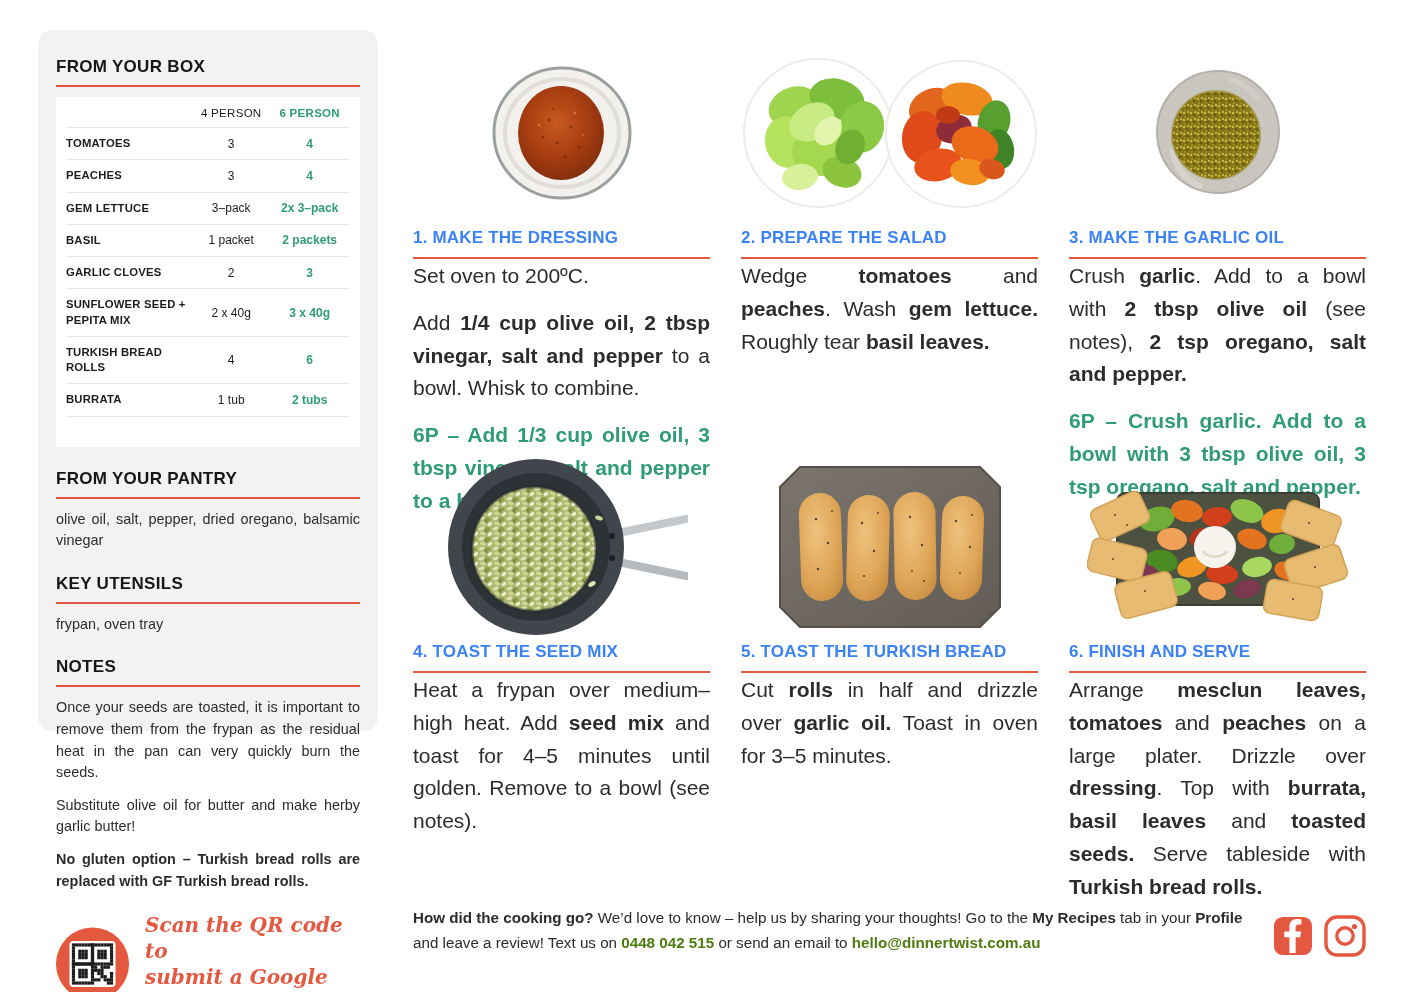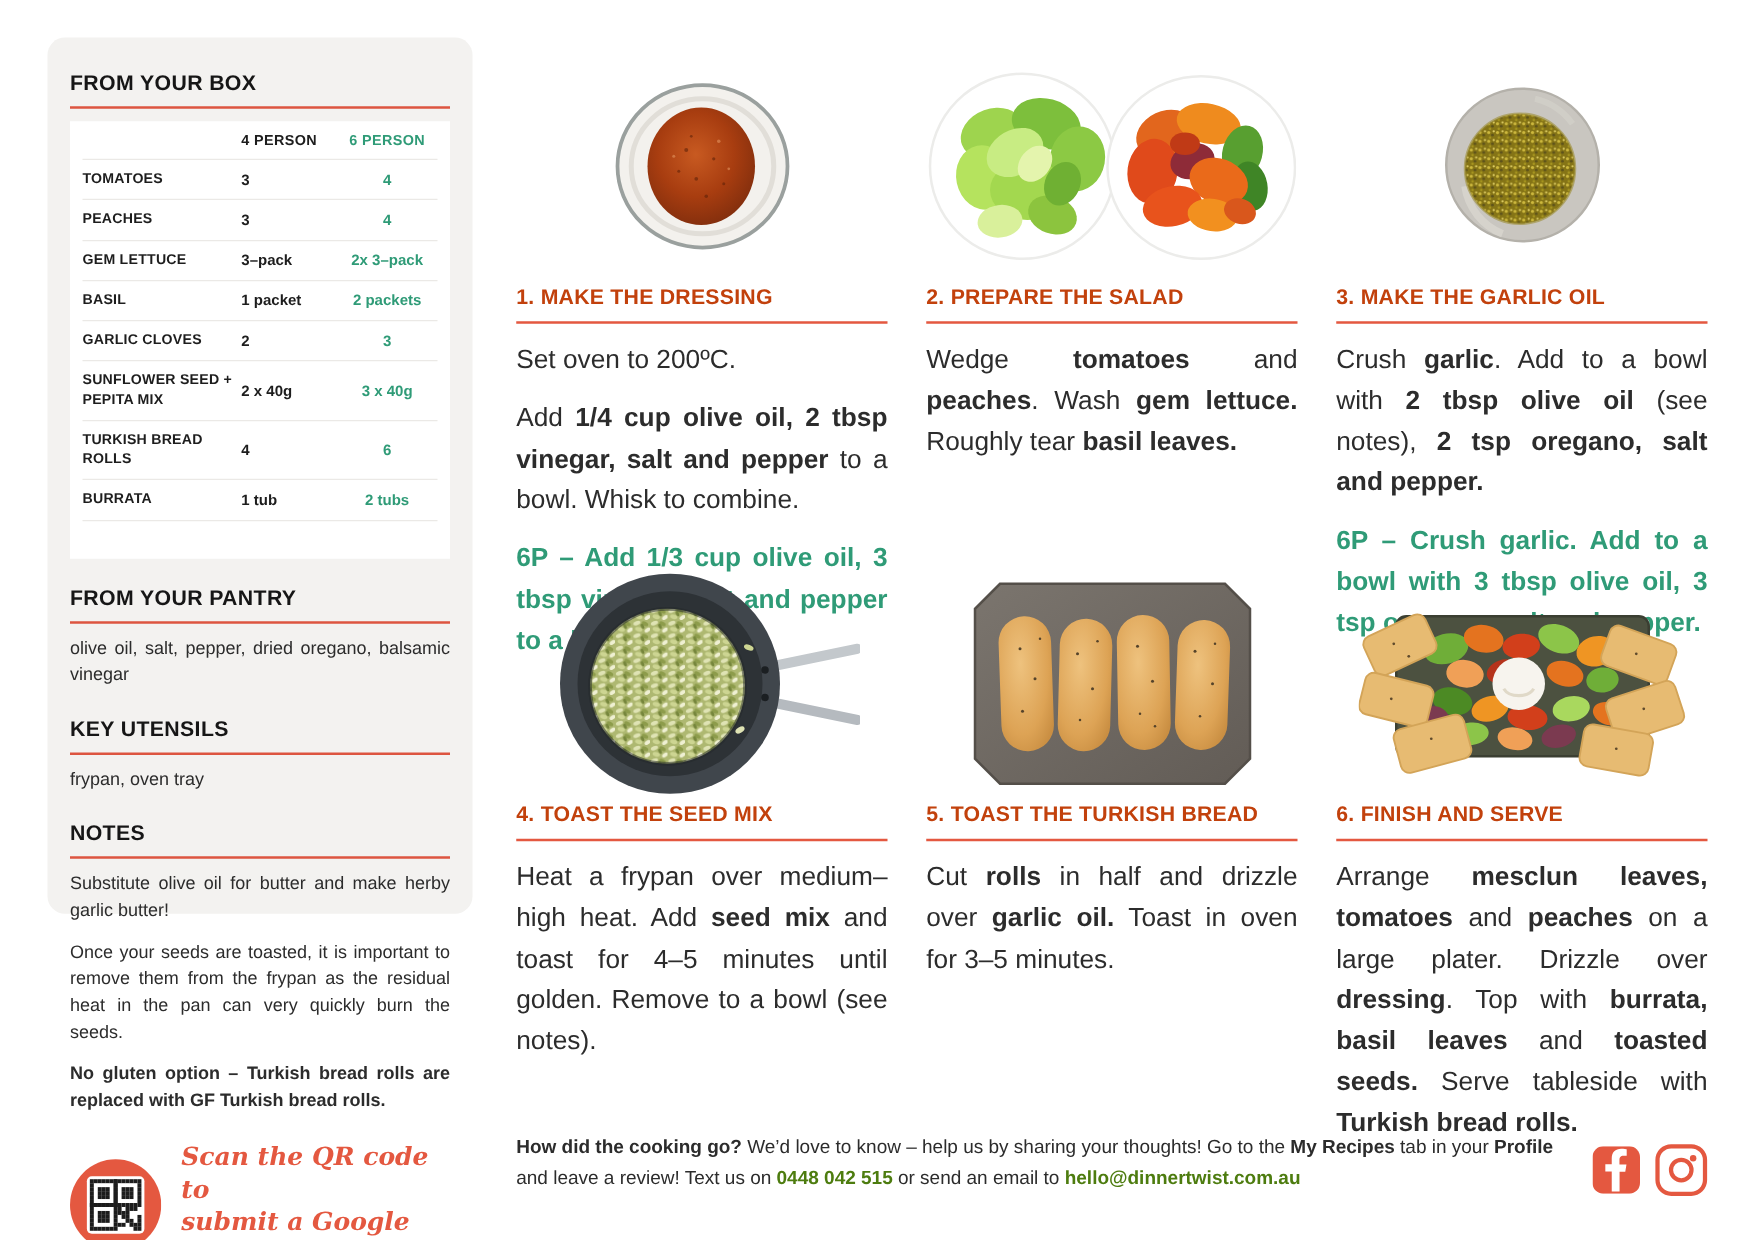--- a/index.html
+++ b/index.html
@@ -25,38 +25,38 @@
     border-bottom:2px solid #DD5540; padding-bottom:8px; margin-top:22px;
   }
   .side-h.first { margin-top:9px; }
   .side-text { font-size:14.4px; line-height:1.5; color:#2c2c2c; text-align:justify; margin-top:10px; }
   .side-text p { margin-bottom:11px; text-align:justify; }
   .side-text p:last-child { margin-bottom:0; }
 
   .box-table { background:#ffffff; margin-top:10px; padding:2px 10px 30px 10px; }
   .trow { display:flex; align-items:center; border-bottom:1px solid #ebe9e6; padding:8px 0; }
   .titem { flex:1.45; font-size:11.3px; font-weight:700; color:#1d1d1d; letter-spacing:.2px; line-height:1.35; padding-right:4px; }
-  .tfour { flex:.9; font-size:12px; font-weight:700; color:#1d1d1d; }
+  .tfour { flex:.9; text-align:center; font-size:12px; font-weight:400; color:#1d1d1d; }
   .tsix  { flex:.95; text-align:center; font-size:12px; font-weight:700; color:#2F9B77; }
   .thead .tfour, .thead .tsix { font-size:11.5px; letter-spacing:.3px; }
 
   .qr-row { display:flex; align-items:center; gap:16px; margin-top:20px; }
   .qr-text {
     color:#E45840; font-size:20px; line-height:1.3;
     font-family:"DejaVu Serif", serif; font-style:italic; font-weight:700;
   }
 
   
   .steps-row { position:absolute; left:413px; width:953px; display:grid; grid-template-columns:repeat(3,297px); column-gap:31px; }
   .row1 { top:42px; }
   .row2 { top:456px; }
   .photo-slot { height:182px; display:flex; align-items:center; justify-content:center; }
   .step-title {
-    font-size:17px; font-weight:700; color:#c2410c; letter-spacing:.2px;
-    border-bottom:2px solid #E45840; padding-bottom:9px; margin-top:4px; margin-bottom:13px;
+    font-size:17px; font-weight:700; color:#3b82f6; letter-spacing:.2px;
+    border-bottom:2px solid #E45840; padding-bottom:9px; margin-top:4px; margin-bottom:1px;
   }
   .step-body p { font-size:21px; line-height:1.56; text-align:justify; margin-bottom:14px; color:#2c2c2c; }
   .step-body p:last-child { margin-bottom:0; }
 
   
   .footer-text { position:absolute; left:413px; top:905px; width:852px; font-size:15.2px; line-height:1.65; color:#2c2c2c; }
   .social { position:absolute; left:1274px; top:914px; display:flex; gap:11px; align-items:center; }
 </style>
 </head>
 <body>
@@ -116,22 +116,22 @@
   </div>
 
   <h1 class="side-h">FROM YOUR PANTRY</h1>
   <p class="side-text">olive oil, salt, pepper, dried oregano, balsamic vinegar</p>
 
   <h1 class="side-h">KEY UTENSILS</h1>
   <p class="side-text">frypan, oven tray</p>
 
   <h1 class="side-h">NOTES</h1>
   <div class="side-text">
+      <p>Once your seeds are toasted, it is important to remove them from the frypan as the residual heat in the pan can very quickly burn the seeds.</p>
       <p>Substitute olive oil for butter and make herby garlic butter!</p>
-      <p>Once your seeds are toasted, it is important to remove them from the frypan as the residual heat in the pan can very quickly burn the seeds.</p>
       <p class="bold">No gluten option – Turkish bread rolls are replaced with GF Turkish bread rolls.</p>
     </div>
 
   <div class="qr-row">
     <svg width="92" height="92" viewBox="0 0 92 92">
       <circle cx="46" cy="46" r="46" fill="#E45840"></circle>
       <rect x="17" y="17" width="58" height="58" rx="5" fill="#ffffff"></rect>
       <g>
           <rect x="20" y="20" width="4" height="4" fill="#1c1c1c"></rect>
           <rect x="20" y="24" width="4" height="4" fill="#1c1c1c"></rect>

